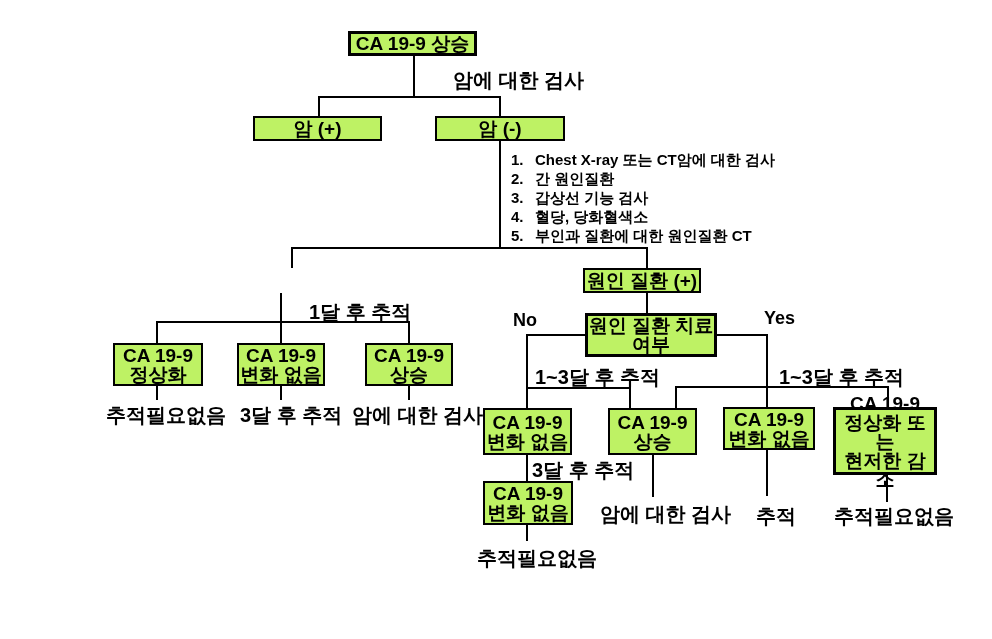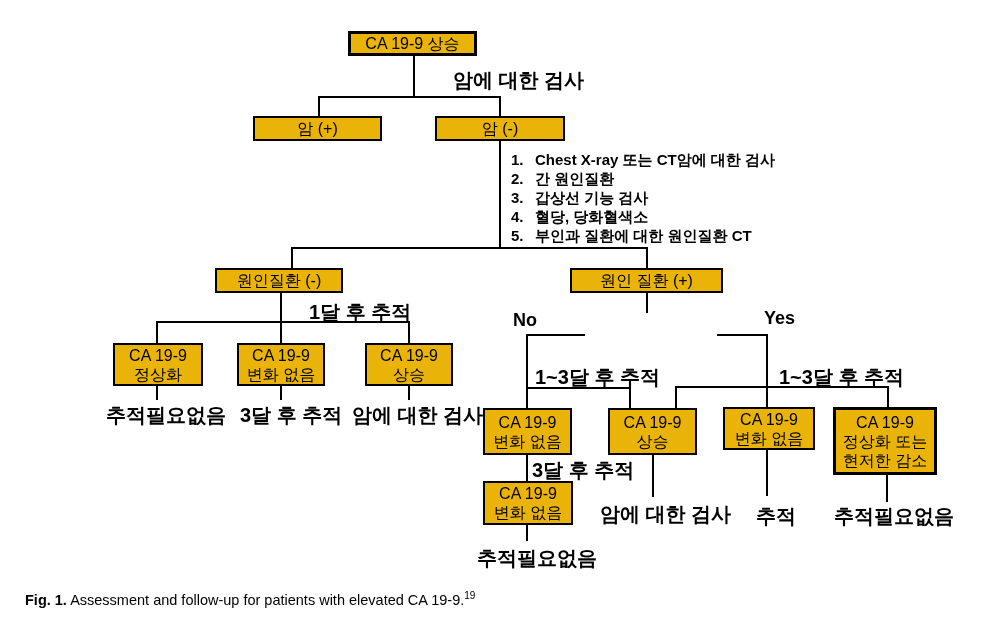--- a/index.html
+++ b/index.html
@@ -2,23 +2,23 @@
 <html><head>
 <meta charset="utf-8">
 <style>
   html,body{margin:0;padding:0;background:#ffffff;}
   #canvas{
     position:relative;width:992px;height:639px;background:#ffffff;
     font-family:"Liberation Sans","DejaVu Sans",sans-serif;
     color:#000;overflow:hidden;
   }
   .node{
-    position:absolute;border:2px solid #000;background:#eab308;
+    position:absolute;border:2px solid #000;background:#bef264;
     display:flex;align-items:center;justify-content:center;text-align:center;
-    font-weight:normal;font-size:16px;line-height:19px;white-space:pre-line;
+    font-weight:bold;font-size:19px;line-height:19px;white-space:pre-line;
     box-sizing:border-box;
   }
   .node.thick{border-width:3px;}
   .line{position:absolute;background:#000;}
   .lbl{
     position:absolute;font-weight:bold;font-size:20px;white-space:nowrap;
   }
   .lbl.en{font-size:18px;}
   .list{position:absolute;font-weight:bold;font-size:15px;line-height:19px;}
   .list .li{display:flex;}
@@ -60,22 +60,23 @@
   <div class="line" style="left:887px;top:386px;width:2px;height:21px"></div>
   <div class="line" style="left:526px;top:455px;width:2px;height:26px"></div>
   <div class="line" style="left:652px;top:455px;width:2px;height:42px"></div>
   <div class="line" style="left:766px;top:450px;width:2px;height:46px"></div>
   <div class="line" style="left:886px;top:475px;width:2px;height:27px"></div>
   <div class="line" style="left:526px;top:525px;width:2px;height:16px"></div>
 
   <div class="node thick" style="left:348px;top:31px;width:129px;height:25px">CA 19-9 상승</div>
   <div class="node" style="left:253px;top:116px;width:129px;height:25px">암 (+)</div>
   <div class="node" style="left:435px;top:116px;width:130px;height:25px">암 (-)</div>
-  <div class="node" style="left:215px;top:268px;width:128px;height:25px">원인질환 (-)</div>
-  <div class="node" style="left:570px;top:268px;width:153px;height:25px">원인 질환 (+)</div>
+  <div class="node" style="left:583px;top:268px;width:118px;height:25px">원인 질환 (+)</div>
+  <div class="node thick" style="left:585px;top:313px;width:132px;height:44px">원인 질환 치료
+여부</div>
   <div class="node" style="left:113px;top:343px;width:90px;height:43px">CA 19-9
 정상화</div>
   <div class="node" style="left:237px;top:343px;width:88px;height:43px">CA 19-9
 변화 없음</div>
   <div class="node" style="left:365px;top:343px;width:88px;height:43px">CA 19-9
 상승</div>
   <div class="node" style="left:483px;top:408px;width:89px;height:47px">CA 19-9
 변화 없음</div>
   <div class="node" style="left:608px;top:408px;width:89px;height:47px">CA 19-9
 상승</div>
@@ -119,17 +120,14 @@
   </div>
 
   <div class="lbl" style="left:106px;top:402px">추적필요없음</div>
   <div class="lbl" style="left:240px;top:402px">3달 후 추적</div>
   <div class="lbl" style="left:352px;top:402px">암에 대한 검사</div>
   <div class="lbl" style="left:477px;top:545px">추적필요없음</div>
   <div class="lbl" style="left:600px;top:501px">암에 대한 검사</div>
   <div class="lbl" style="left:756px;top:503px">추적</div>
   <div class="lbl" style="left:834px;top:503px">추적필요없음</div>
 
-  <div class="caption">
-    <span class="cap-label">Fig. 1.</span><span> Assessment and follow-up for patients with elevated CA 19-9.</span><sup>19</sup>
-  </div>
 
 </div>
 
 </body></html>

